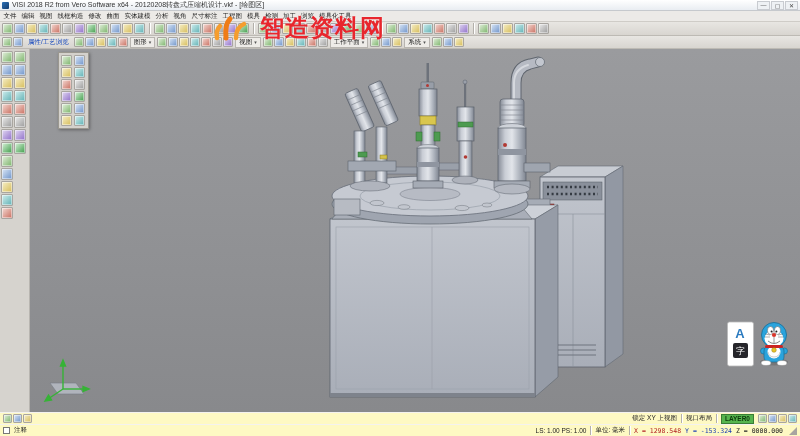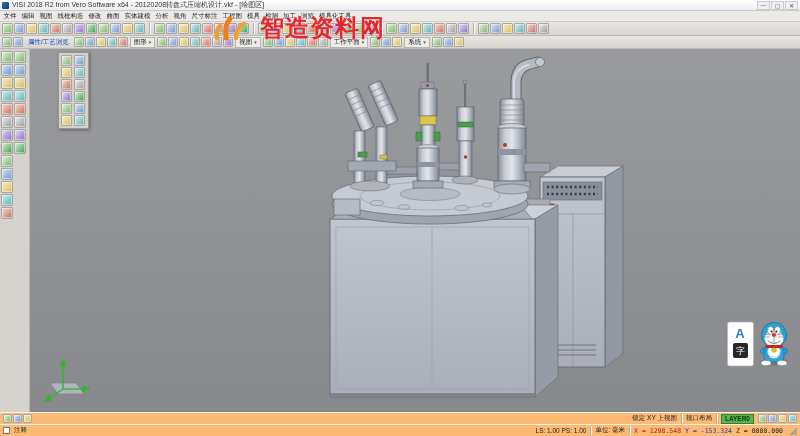--- a/index.html
+++ b/index.html
@@ -55,21 +55,21 @@
 
   
   .watermark{position:absolute;left:210px;top:12px;display:flex;align-items:center;gap:10px;z-index:60;}
   .watermark-text{font-size:24px;font-weight:bold;color:#e8262d;letter-spacing:1px;white-space:nowrap;
                   text-shadow:0 0 2px rgba(255,255,255,.6);}
 
   
   .sticker{position:absolute;right:5px;bottom:45px;width:68px;height:46px;z-index:50;}
 
   
-  .statusbar{flex:0 0 12px;background:#fdba74;border-top:1px solid #f4f2ef;display:flex;align-items:center;
+  .statusbar{flex:0 0 12px;background:#fef9c3;border-top:1px solid #f4f2ef;display:flex;align-items:center;
              font-size:6.5px;color:#222;padding:0 3px;gap:4px;white-space:nowrap;}
   .statusbar .tbi{width:9px;height:9px;}
   .spacer{flex:1;}
   .vsep{width:1px;height:9px;background:#b3b0aa;box-shadow:1px 0 0 #fff;}
   .layer-badge{background:#56b54e;color:#0c3a0c;font-weight:bold;padding:0 3px;height:10px;display:flex;
                align-items:center;border:1px solid #3a7d36;font-size:6.5px;}
   .coord{font-family:"DejaVu Sans Mono","Liberation Mono",monospace;font-size:6.5px;}
   .coord.x{color:#b22222;} .coord.y{color:#1a3fb2;} .coord.z{color:#222;}
   .checkbox{width:7px;height:7px;border:1px solid #777;background:#fff;display:inline-block;flex:0 0 7px;}
   .grip{width:0;height:0;border-left:8px solid transparent;border-bottom:8px solid #a8a5a0;margin-left:2px;}

